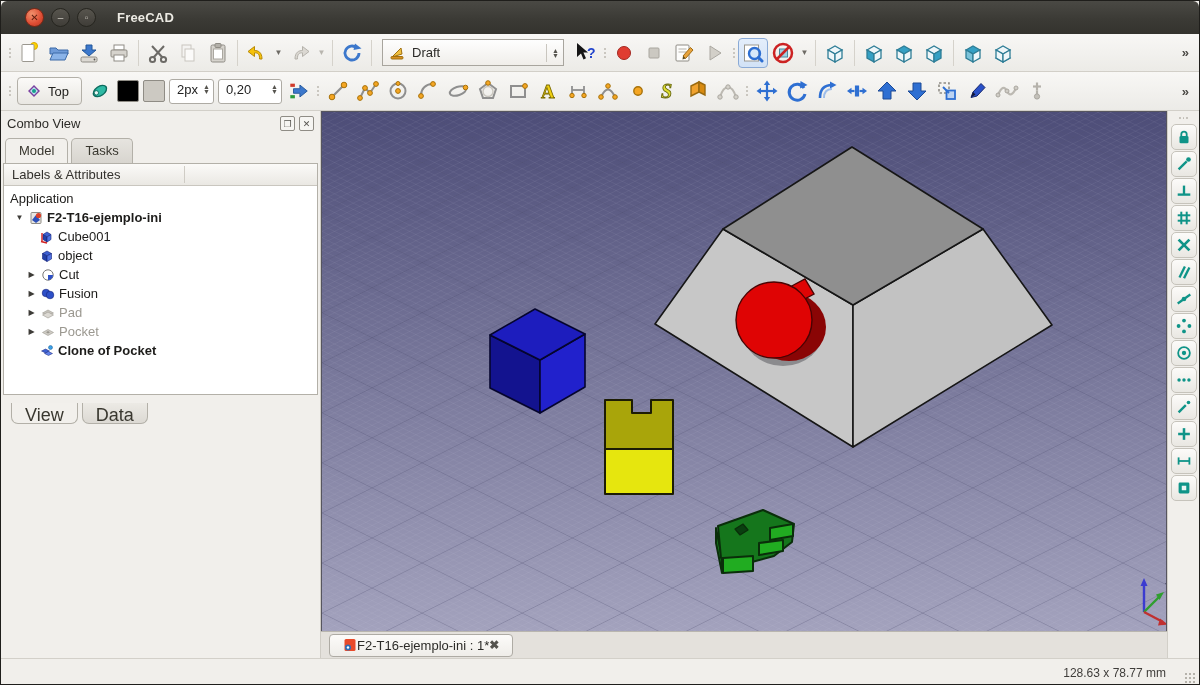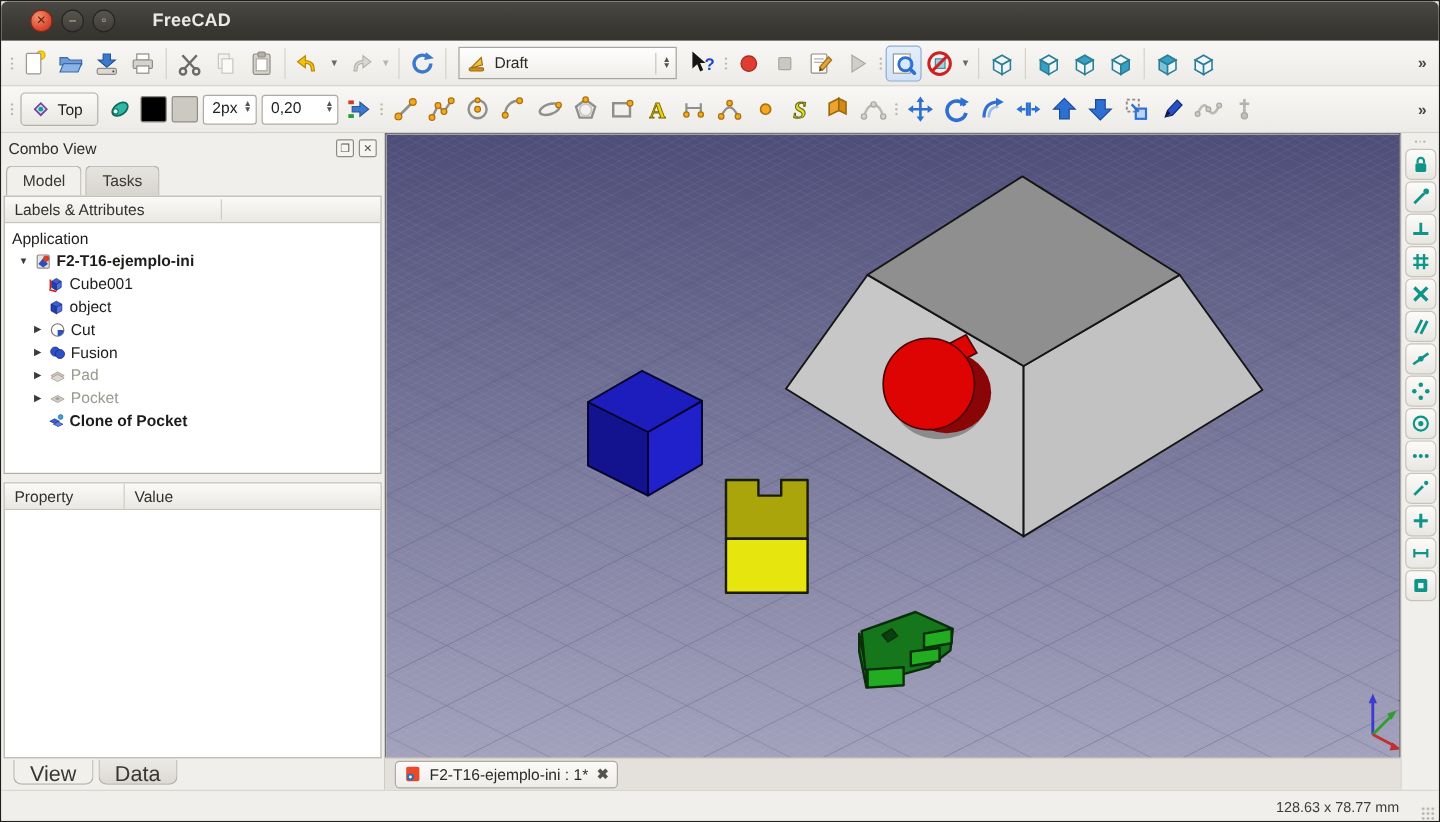--- a/index.html
+++ b/index.html
@@ -4,21 +4,21 @@
 <style>
   * { margin:0; padding:0; box-sizing:border-box; }
   body { font-family:"Liberation Sans", sans-serif; background:#2d2c28; }
   .window { width:1200px; height:685px; position:relative; background:#f1efeb; overflow:hidden; border:1px solid #1f1e1b; }
 
   
   .titlebar { height:33px; background:linear-gradient(#4a4944,#3a3934 60%,#34332e); display:flex; align-items:center; border-radius:6px 6px 0 0; padding-left:24px; }
   .wbtn { width:19px; height:19px; border-radius:50%; margin-right:7px; display:flex; align-items:center; justify-content:center; font-size:10px; line-height:1; }
   .wbtn.close { background:radial-gradient(circle at 35% 30%, #f2926d, #dd4c33 60%, #b33a22); border:1px solid #7e2715; color:#5e1c0d; }
   .wbtn.min, .wbtn.max { background:linear-gradient(#58554e,#3f3d38); border:1px solid #26251f; color:#cac7bf; }
-  .wtitle { color:#eceae3; font-weight:bold; font-size:15px; margin-left:24px; letter-spacing:.2px; }
+  .wtitle { color:#eceae3; font-weight:bold; font-size:13px; margin-left:14px; letter-spacing:.2px; }
 
   
   .toolbar { display:flex; align-items:center; background:linear-gradient(#f8f7f5,#ecebe7); border-bottom:1px solid #d2cfc8; padding:0 4px; }
   .tb1 { height:38px; } .tb2 { height:39px; }
   .btn { min-width:30px; height:30px; border-radius:4px; display:flex; align-items:center; justify-content:center; border:1px solid transparent; }
   .btn.active { background:linear-gradient(#e4eefb,#d2e2f6); border-color:#8aaad6; }
   .drop { width:13px; height:30px; display:flex; align-items:center; justify-content:center; font-size:8px; color:#6d6a64; }
   .drop.dis { color:#b8b5ae; }
   .sep { width:1px; height:26px; background:#d5d2cb; margin:0 4px; flex:none; }
   .handle { width:9px; height:24px; display:flex; flex-direction:column; justify-content:center; align-items:center; gap:2px; flex:none; }
@@ -54,21 +54,21 @@
   .phead .pc1 { width:100px; padding:3px 8px; border-right:1px solid #cfccc5; }
   .phead .pc2 { padding:3px 8px; }
   .btabs { height:26px; display:flex; padding:1px 0 0 10px; align-items:flex-start; }
   .btab { height:21px; padding:2px 13px 0; font-size:18px; color:#39372f; background:linear-gradient(#eceae5,#dcd9d3); border:1px solid #b3b0a8; border-top:none; border-radius:0 0 7px 7px; margin-right:4px; }
   .btab.active { background:#f2f0ec; }
 
   .center { flex:1; display:flex; flex-direction:column; min-width:0; }
   .viewport { flex:1; position:relative; overflow:hidden; border:1px solid #56555f; border-bottom:none; }
   .viewport svg { position:absolute; inset:0; }
   .mditabs { height:27px; background:#e4e1dc; border-top:1px solid #b9b6af; display:flex; align-items:center; padding-left:8px; }
-  .mditab { display:flex; align-items:center; gap:7px; background:linear-gradient(#fcfbf9,#efede9); border:1px solid #aeaba4; border-radius:4px; height:23px; padding:0 7px; font-size:13px; color:#2c2b28; }
+  .mditab { display:flex; align-items:center; background:linear-gradient(#fcfbf9,#efede9); border:1px solid #aeaba4; border-radius:4px; height:23px; padding:0 13px; font-size:13px; color:#2c2b28; }
   .mditab .x { color:#55534e; font-size:12px; font-weight:bold; }
 
   .righttb { width:32px; flex:none; background:#f1efeb; border-left:1px solid #d2cfc8; padding-top:2px; }
   .sbtn { width:26px; height:26px; background:linear-gradient(#fcfbf9,#e9e7e2); border:1px solid #c6c3bb; border-radius:5px; margin:1px auto; display:flex; align-items:center; justify-content:center; }
 
   
   .statusbar { height:28px; background:#f1efeb; border-top:1px solid #d3d0c9; display:flex; align-items:center; }
   .dim { margin-left:auto; margin-right:18px; font-size:12px; color:#3f3d3a; }
   .grip { width:12px; height:12px; margin:10px 3px 0 0; background:radial-gradient(circle,#b5b2ab 1px,transparent 1.2px); background-size:4px 4px; }
 </style>
@@ -609,26 +609,20 @@
             <svg class="ticon" width="14" height="14" viewBox="0 0 14 14">
                 <polygon points="1.5,7 5.5,5 9.5,7 5.5,9" fill="#3c5fd0" stroke="#16247a" stroke-width=".5"></polygon>
                 <polygon points="4.5,9.5 8.5,7.5 12.5,9.5 8.5,11.5" fill="#5f80e8" stroke="#16247a" stroke-width=".5"></polygon>
                 <circle cx="10.5" cy="3.5" r="2" fill="#3aa0e8" stroke="#1a5a90" stroke-width=".5"></circle>
               </svg>
             <span class="tlabel">Clone of Pocket</span>
           </div>
         </div>
       </div>
       <div class="vsplit"></div>
-      <div class="propbox">
-        <div class="phead">
-          <div class="pc1">Property</div>
-          <div class="pc2">Value</div>
-        </div>
-      </div>
       <div class="btabs">
         <span class="btab active">View</span>
         <span class="btab">Data</span>
       </div>
     </div>
 
     <div class="center">
       <div class="viewport">
         <svg width="846" height="520" viewBox="0 0 846 520" preserveAspectRatio="none">
           <defs>

